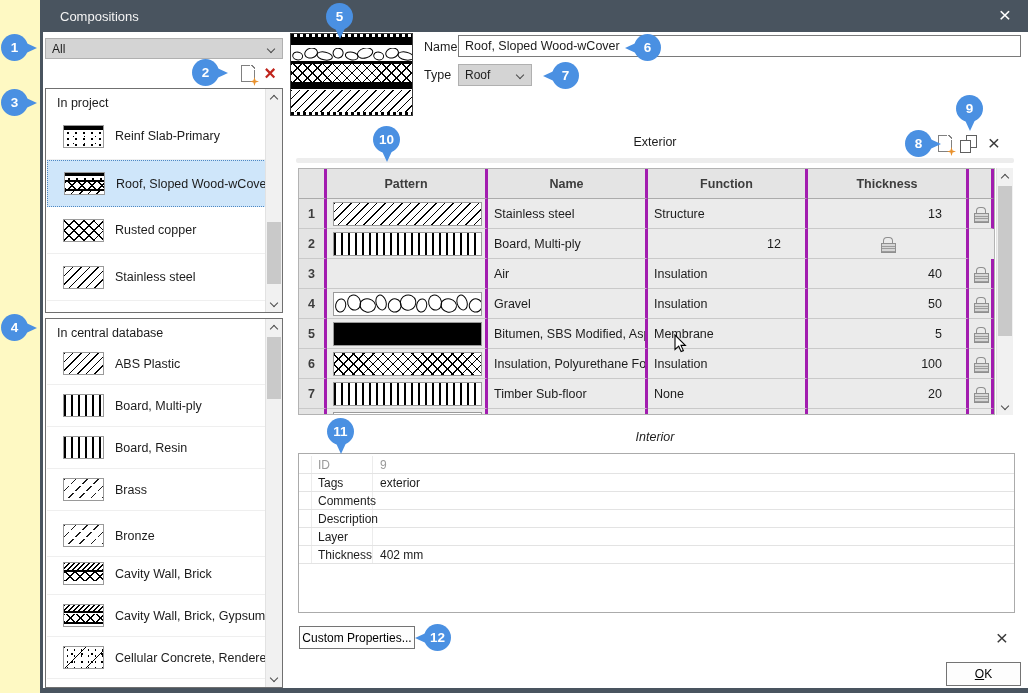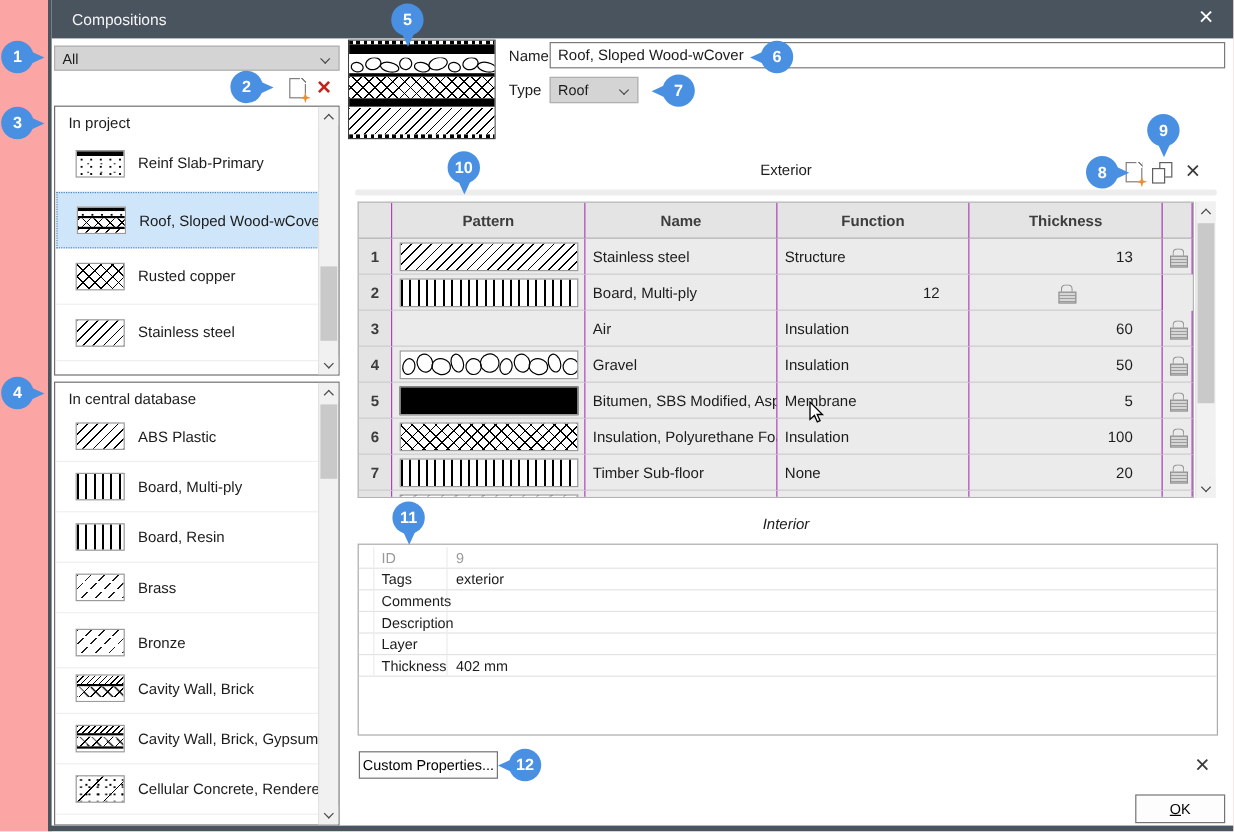--- a/index.html
+++ b/index.html
@@ -1,18 +1,18 @@
 <!DOCTYPE html>
 <html><head>
 <meta charset="utf-8">
 <style>
   * { box-sizing: border-box; margin:0; padding:0; }
   html,body { background:#fff; }
   body { font-family:"Liberation Sans","DejaVu Sans",sans-serif; font-size:12px; color:#1c1c1c; }
-  #stage { position:relative; width:1028px; height:693px; background:#fca5a5; overflow:hidden; }
+  #stage { position:relative; width:1028px; height:693px; background:#fef9c3; overflow:hidden; }
 
   
   .dialog { position:absolute; left:40px; top:0; width:988px; height:693px;
             border-left:3px solid #49545f; border-bottom:5px solid #49545f; background:#fff; }
   .titlebar { position:absolute; left:0; top:0; width:100%; height:32px; background:#49545f;
               display:flex; align-items:center; }
   .titlebar .ttl { color:#f4f4f4; font-size:13px; margin-left:17px; }
   .titlebar .close { position:absolute; right:8px; top:0; width:30px; height:32px; color:#fff;
                      font-size:21px; line-height:30px; text-align:center; cursor:default; }
 
@@ -92,21 +92,21 @@
                font-size:12.5px; padding:0 6px; color:#1c1c1c; }
 
   .secstrip { position:absolute; left:296px; width:718px; height:5px; background:#ededed; border-radius:2px; }
   .seclabel { position:absolute; left:296px; width:718px; text-align:center; font-size:12.5px; }
   .toolico { position:absolute; display:flex; align-items:center; justify-content:center; }
 
   
   .xtable { position:absolute; left:298px; top:168px; width:697px; height:247px; border:1px solid #b3b3b3;
             background:#ebebeb; overflow:hidden; }
   .trow { display:grid; grid-template-columns:28px 161px 160px 160px 161px 25px; height:30px; }
-  .tc { border-right:1px solid #a21caf; border-bottom:1px solid #c9c9c9; display:flex; align-items:center;
+  .tc { border-right:3px solid #a21caf; border-bottom:1px solid #c9c9c9; display:flex; align-items:center;
         padding-left:6px; font-size:12.5px; background:#ebebeb; overflow:hidden; white-space:nowrap; }
   .tc.hd { background:#e4e4e4; font-weight:bold; color:#3d3d3d; justify-content:center; padding-left:0;
            border-bottom:1px solid #ababab; }
   .tc.num { background:#e4e4e4; justify-content:center; padding-left:0; font-weight:bold; color:#3d3d3d; }
   .tc.th { justify-content:flex-end; padding-right:24px; padding-left:0; }
   .tc.lk { justify-content:center; padding-left:0; }
   .tc .swt { width:149px; height:24px; border:1px solid #9a9a9a; }
   .tc .swt[data-pat="none"] { border-color:transparent; }
 
   
@@ -337,21 +337,21 @@
           <span class="lock"></span>
         </div>
     </div>
     <div class="trow">
       <div class="tc num">3</div>
       <div class="tc">
           <span class="swt" data-pat="none"></span>
         </div>
       <div class="tc">Air</div>
       <div class="tc">Insulation</div>
-      <div class="tc th">60</div>
+      <div class="tc th">40</div>
       <div class="tc lk">
           <span class="lock"></span>
         </div>
     </div>
     <div class="trow">
       <div class="tc num">4</div>
       <div class="tc">
           <span class="swt" data-pat="gravel"><svg width="147" height="22">
               <ellipse cx="7" cy="12.5" rx="5" ry="6.6" transform="rotate(12 7 11)" fill="none" stroke="#000" stroke-width="1"></ellipse>
               <ellipse cx="20.5" cy="9.5" rx="6.4" ry="7.6" transform="rotate(-16 20.5 11)" fill="none" stroke="#000" stroke-width="1"></ellipse>

